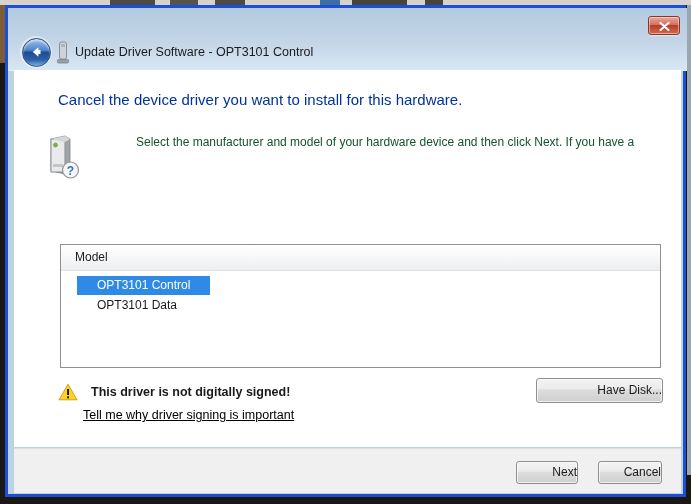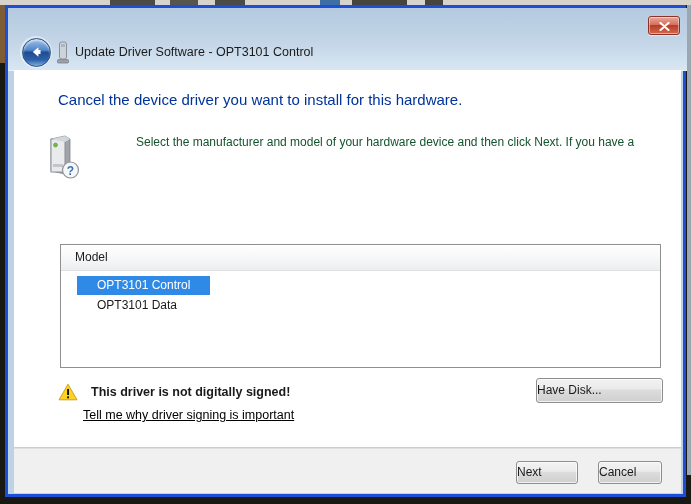--- a/index.html
+++ b/index.html
@@ -92,21 +92,21 @@
   .signing-link{
     position:absolute;left:75px;top:400px;font-size:12.5px;color:#000000;
     text-decoration:underline;cursor:pointer;
   }
 
   
   .btn{
     position:absolute;border:1px solid #8e8e8e;border-radius:3px;box-sizing:border-box;
     background:linear-gradient(to bottom,#f2f2f2 0%,#ebebeb 45%,#dddddd 46%,#cfcfcf 100%);
     box-shadow:inset 0 0 0 1px rgba(255,255,255,.7);
-    font-size:12px;color:#1a1a1a;text-align:left;cursor:pointer;
+    font-size:12px;color:#1a1a1a;text-align:right;cursor:pointer;
     font-family:"Liberation Sans",sans-serif;
   }
   .btn-havedisk{left:528px;top:370px;width:127px;height:25px;line-height:22px;}
   .btn-next{left:508px;top:453px;width:62px;height:23px;line-height:20px;}
   .btn-cancel{left:590px;top:453px;width:64px;height:23px;line-height:20px;}
 </style>
 </head>
 <body>
 
 <div class="bg-top">

